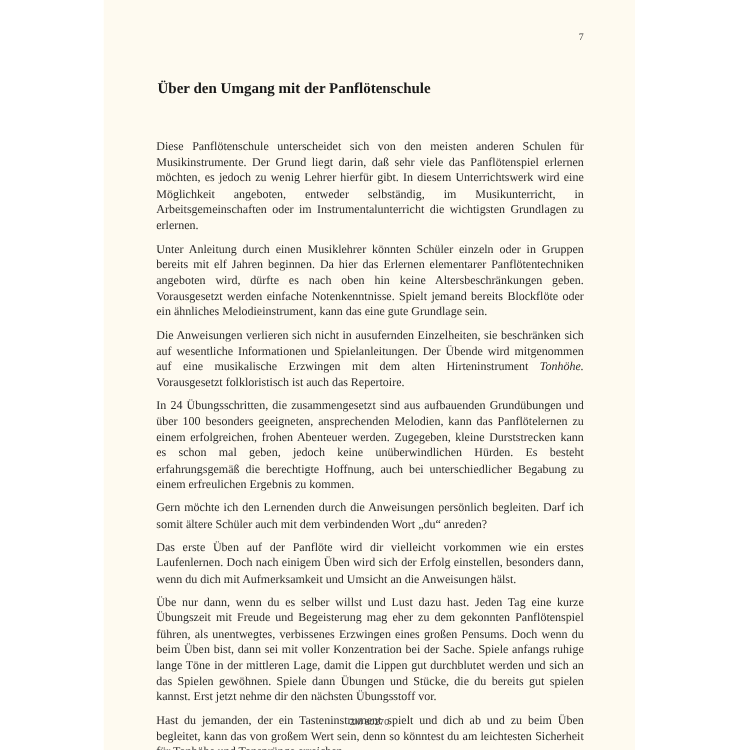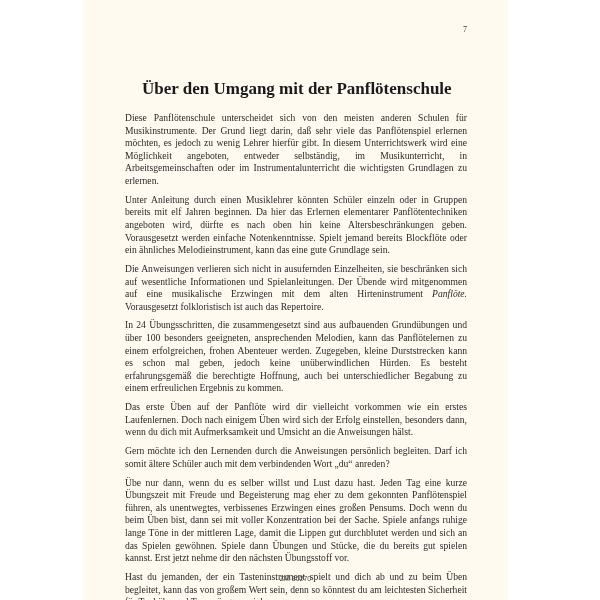--- a/index.html
+++ b/index.html
@@ -23,24 +23,24 @@
       left: 380px;
       top: 25px;
       font-family: "Liberation Serif", serif;
       font-size: 8px;
       color: #333;
     }
     .title {
       position: absolute;
       left: 43px;
       top: 63px;
-      margin: 16px;
+      margin: 0;
       font-family: "Liberation Serif", serif;
       font-weight: bold;
-      font-size: 17px;
+      font-size: 12px;
       color: #1a1a1a;
       white-space: nowrap;
     }
     .body-text {
       position: absolute;
       left: 42px;
       top: 112px;
       width: 342px;
       font-family: "Liberation Serif", serif;
       font-size: 9.6px;
@@ -66,23 +66,23 @@
 </head>
 <body>
 
 <div class="page">
   <div class="page-number">7</div>
   <h1 class="title">Über den Umgang mit der Panflötenschule</h1>
 
   <div class="body-text">
     <p>Diese Panflötenschule unterscheidet sich von den meisten anderen Schulen für Musikinstrumente. Der Grund liegt darin, daß sehr viele das Panflötenspiel erlernen möchten, es jedoch zu wenig Lehrer hierfür gibt. In diesem Unterrichtswerk wird eine Möglichkeit angeboten, entweder selbständig, im Musikunterricht, in Arbeitsgemeinschaften oder im Instrumentalunterricht die wichtigsten Grundlagen zu erlernen.</p>
     <p>Unter Anleitung durch einen Musiklehrer könnten Schüler einzeln oder in Gruppen bereits mit elf Jahren beginnen. Da hier das Erlernen elementarer Panflötentechniken angeboten wird, dürfte es nach oben hin keine Altersbeschränkungen geben. Vorausgesetzt werden einfache Notenkenntnisse. Spielt jemand bereits Blockflöte oder ein ähnliches Melodieinstrument, kann das eine gute Grundlage sein.</p>
-    <p><span>Die Anweisungen verlieren sich nicht in ausufernden Einzelheiten, sie beschränken sich auf wesentliche Informationen und Spielanleitungen. Der Übende wird mitgenommen auf eine musikalische Erzwingen mit dem alten Hirteninstrument </span><em>Panflöte.</em><span> Vorausgesetzt folkloristisch ist auch das Repertoire.</span></p>
+    <p><span>Die Anweisungen verlieren sich nicht in ausufernden Einzelheiten, sie beschränken sich auf wesentliche Informationen und Spielanleitungen. Der Übende wird mitgenommen auf eine musikalische Erzwingen mit dem alten Hirteninstrument </span><em>Tonhöhe.</em><span> Vorausgesetzt folkloristisch ist auch das Repertoire.</span></p>
     <p>In 24 Übungsschritten, die zusammengesetzt sind aus aufbauenden Grundübungen und über 100 besonders geeigneten, ansprechenden Melodien, kann das Panflötelernen zu einem erfolgreichen, frohen Abenteuer werden. Zugegeben, kleine Durststrecken kann es schon mal geben, jedoch keine unüberwindlichen Hürden. Es besteht erfahrungsgemäß die berechtigte Hoffnung, auch bei unterschiedlicher Begabung zu einem erfreulichen Ergebnis zu kommen.</p>
+    <p>Gern möchte ich den Lernenden durch die Anweisungen persönlich begleiten. Darf ich somit ältere Schüler auch mit dem verbindenden Wort „du“ anreden?</p>
     <p>Das erste Üben auf der Panflöte wird dir vielleicht vorkommen wie ein erstes Laufenlernen. Doch nach einigem Üben wird sich der Erfolg einstellen, besonders dann, wenn du dich mit Aufmerksamkeit und Umsicht an die Anweisungen hälst.</p>
-    <p>Gern möchte ich den Lernenden durch die Anweisungen persönlich begleiten. Darf ich somit ältere Schüler auch mit dem verbindenden Wort „du“ anreden?</p>
     <p>Übe nur dann, wenn du es selber willst und Lust dazu hast. Jeden Tag eine kurze Übungszeit mit Freude und Begeisterung mag eher zu dem gekonnten Panflötenspiel führen, als unentwegtes, verbissenes Erzwingen eines großen Pensums. Doch wenn du beim Üben bist, dann sei mit voller Konzentration bei der Sache. Spiele anfangs ruhige lange Töne in der mittleren Lage, damit die Lippen gut durchblutet werden und sich an das Spielen gewöhnen. Spiele dann Übungen und Stücke, die du bereits gut spielen kannst. Erst jetzt nehme dir den nächsten Übungsstoff vor.</p>
     <p>Hast du jemanden, der ein Tasteninstrument spielt und dich ab und zu beim Üben begleitet, kann das von großem Wert sein, denn so könntest du am leichtesten Sicherheit für Tonhöhe und Tonsprünge erreichen.</p>
 
   </div>
 
   <div class="footer-code">ZM 80270</div>
 </div>
 
 </body></html>

